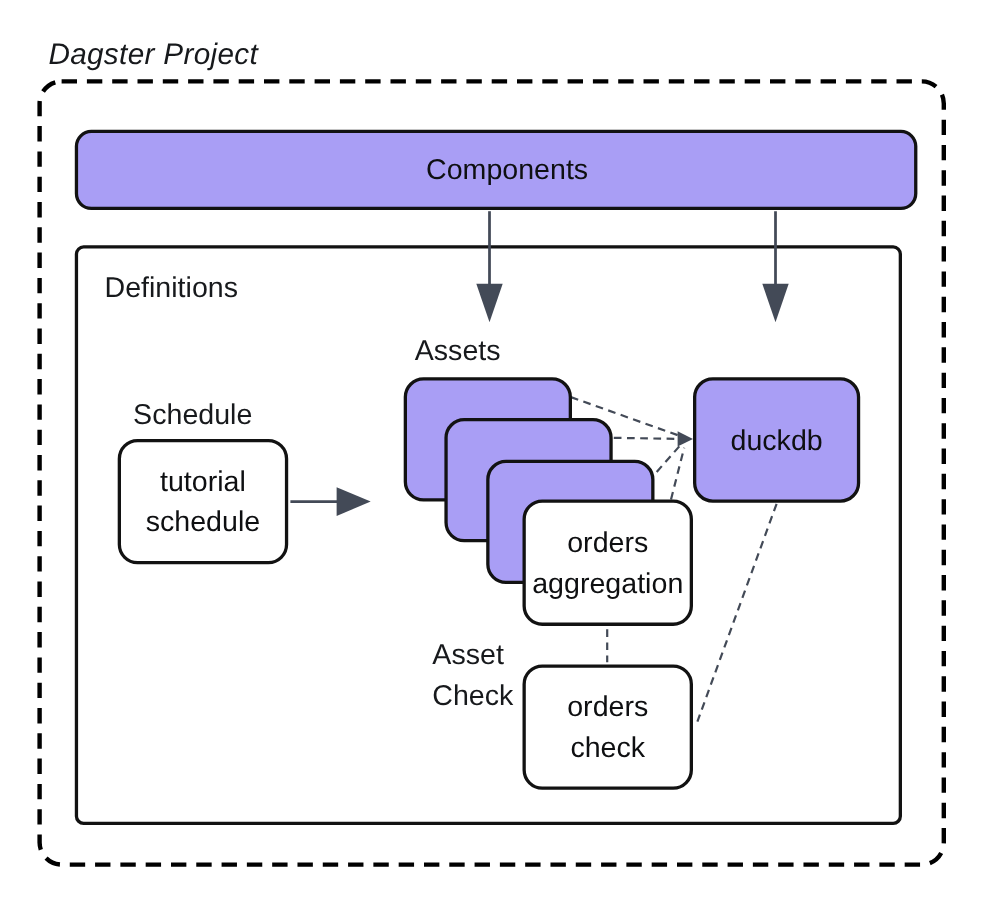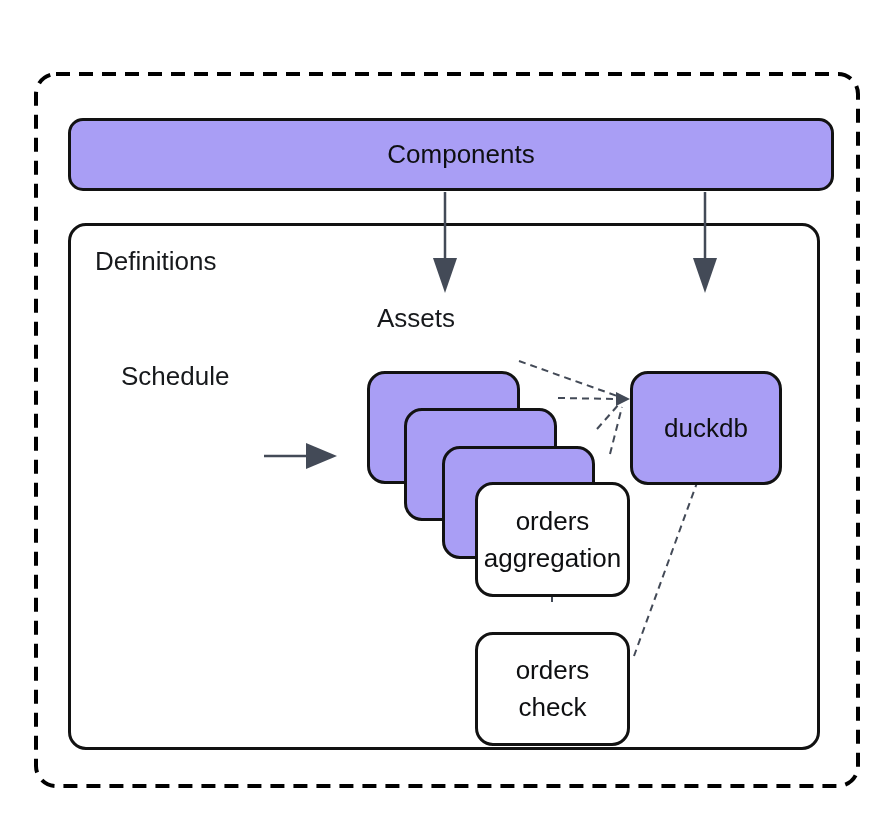--- a/index.html
+++ b/index.html
@@ -11,21 +11,21 @@
   .stage{
     position:relative;width:896px;height:825px;background:#ffffff;
     font-family:"Liberation Sans",sans-serif;color:#16181d;overflow:hidden;
   }
   .page-title{
     position:absolute;left:44px;top:34px;
     font-size:27px;font-style:italic;letter-spacing:0.3px;color:#17191c;
   }
   .definitions-box{
     position:absolute;left:68px;top:223px;width:752px;height:527px;
-    box-sizing:border-box;border:3.5px solid var(--outline);border-radius:18px;
+    box-sizing:border-box;border:3.5px solid var(--outline);border-radius:8px;
     background:#ffffff;
   }
   .definitions-label{
     position:absolute;left:24px;top:20px;font-size:26px;color:#17191c;
   }
   .components-bar{
     position:absolute;left:68px;top:118px;width:766px;height:73px;
     box-sizing:border-box;border:3.5px solid var(--outline);border-radius:15px;
     background:var(--purple);
     display:flex;align-items:center;justify-content:center;
@@ -33,21 +33,21 @@
   }
   svg.connectors{position:absolute;left:0;top:0;pointer-events:none;}
   .boundary{fill:none;stroke:#000000;stroke-width:4;stroke-dasharray:14 9;}
   .arrow-line{stroke:var(--connector);stroke-width:2.5;fill:none;}
   .arrow-head{fill:var(--connector);stroke:none;}
   .dashed-link{stroke:var(--connector);stroke-width:2;fill:none;stroke-dasharray:7 5;}
   .node{
     position:absolute;box-sizing:border-box;
     border:3.5px solid var(--outline);border-radius:18px;background:#ffffff;
     display:flex;align-items:center;justify-content:center;text-align:center;
-    font-size:26px;line-height:37px;color:#0e0f11;white-space:pre-line;margin-top:28px;
+    font-size:26px;line-height:37px;color:#0e0f11;white-space:pre-line;
   }
   .node.purple{background:var(--purple);}
   .caption{
     position:absolute;font-size:26px;line-height:37px;
     color:#17191c;white-space:pre-line;
   }
 </style>
 </head>
 <body>
 
@@ -84,24 +84,29 @@
     <line class="dashed-link" x1="558" y1="398" x2="616" y2="399"></line>
     <line class="dashed-link" x1="597" y1="429" x2="620" y2="403"></line>
     <line class="dashed-link" x1="610" y1="454" x2="622" y2="407"></line>
     <polygon class="arrow-head" points="616,392 616,406 630,399"></polygon>
 
     <line class="dashed-link" x1="552" y1="572" x2="552" y2="602"></line>
 
     <line class="dashed-link" x1="706" y1="458" x2="634" y2="656"></line>
   </svg>
 
+  <div class="page-title">Dagster Project</div>
 
   <div class="caption" style="left:377px;top:300px;">Assets</div>
   <div class="caption" style="left:121px;top:358px;">Schedule</div>
+  <div class="caption" style="left:393px;top:577px;">Asset
+Check</div>
 
+  <div class="node" style="left:107px;top:399px;width:155px;height:114px;">tutorial
+schedule</div>
 
   <div class="node purple" style="left:367px;top:343px;width:153px;height:113px;"></div>
   <div class="node purple" style="left:404px;top:380px;width:153px;height:113px;"></div>
   <div class="node purple" style="left:442px;top:418px;width:153px;height:113px;"></div>
   <div class="node" style="left:475px;top:454px;width:155px;height:115px;">orders
 aggregation</div>
 
   <div class="node purple" style="left:630px;top:343px;width:152px;height:114px;">duckdb</div>
 
   <div class="node" style="left:475px;top:604px;width:155px;height:114px;">orders

